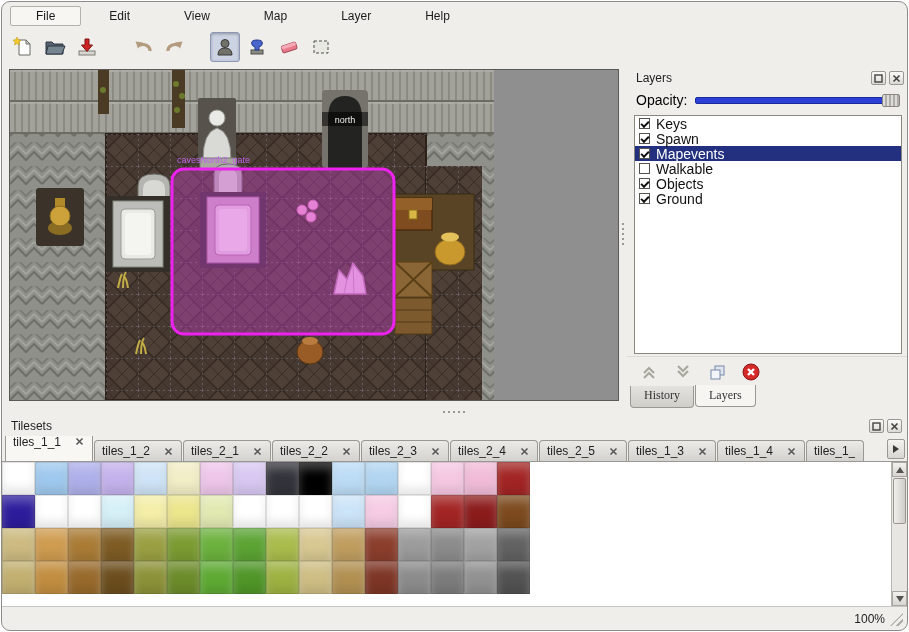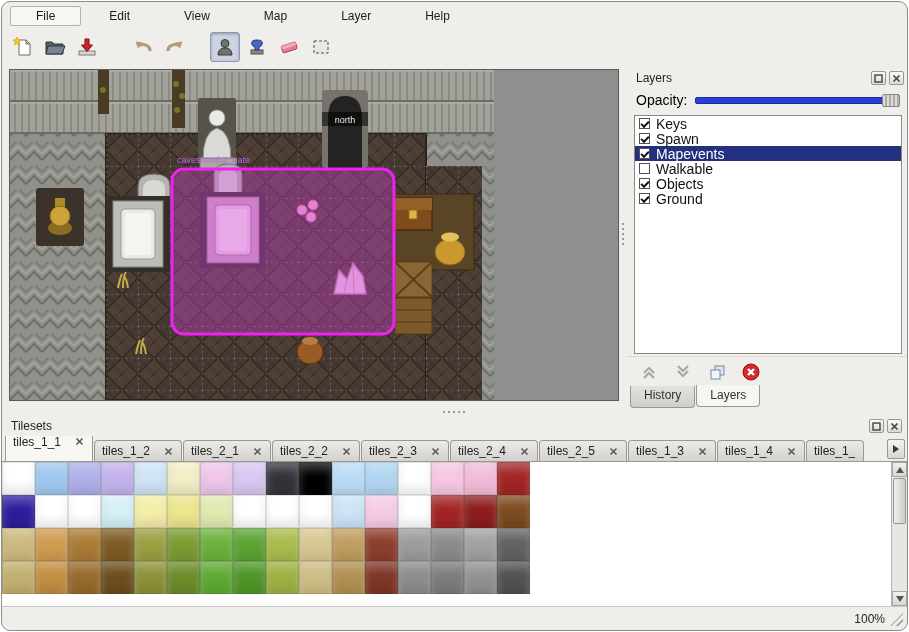--- a/index.html
+++ b/index.html
@@ -38,21 +38,21 @@
   .layer-list{flex:1;margin:3px 7px 2px 7px;border:1px solid #8a887f;background:#ffffff;overflow:hidden;font-size:14px;}
   .layer-row{height:15px;display:flex;align-items:center;gap:6px;padding:0 2px;color:#111;}
   .layer-row.selected{background:var(--accent,#22307f);color:#ffffff;}
   .cb{width:11px;height:11px;border:1px solid #55534e;background:#fff;position:relative;flex:none;margin-left:2px;}
   .cb.checked::after{content:"";position:absolute;left:1px;top:2px;width:6px;height:3px;
                      border-left:2px solid #101010;border-bottom:2px solid #101010;transform:rotate(-45deg);}
   .layer-toolbar{height:30px;display:flex;align-items:center;gap:10px;padding:0 10px;border-top:1px solid #dddbd5;}
   .lt-btn{width:24px;height:24px;padding:0;border:none;background:transparent;display:flex;align-items:center;justify-content:center;}
   .dock-tabs{height:22px;display:flex;padding:0 3px;gap:1px;}
   .dtab{padding:2px 13px;font-size:12px;color:#333;background:linear-gradient(#e4e2de,#d0cec9);
-        border:1px solid #9a9892;border-top:none;border-radius:0 0 4px 4px;}
+        border:1px solid #9a9892;border-top:none;border-radius:0 0 4px 4px;font-family:Liberation Serif, serif;}
   .dtab.active{background:#f6f5f2;position:relative;top:-1px;padding-top:3px;}
   
   .hsplit{height:8px;display:flex;align-items:center;justify-content:center;}
   .dots-h{width:24px;height:2px;background:repeating-linear-gradient(90deg,#9a9a94 0 2px,transparent 2px 5px);}
   
   .tilesets-dock{height:190px;flex:none;}
   .ts-tabbar{height:25px;display:flex;align-items:flex-end;padding:0 0 0 3px;gap:1px;overflow:hidden;position:relative;}
   .ts-tab{flex:none;width:88px;height:21px;display:flex;align-items:center;gap:6px;padding:0 7px;font-size:12px;color:#222;
           background:linear-gradient(#eceae6,#d4d2ce);border:1px solid #9a9892;border-bottom:none;border-radius:4px 4px 0 0;
           overflow:hidden;white-space:nowrap;}

